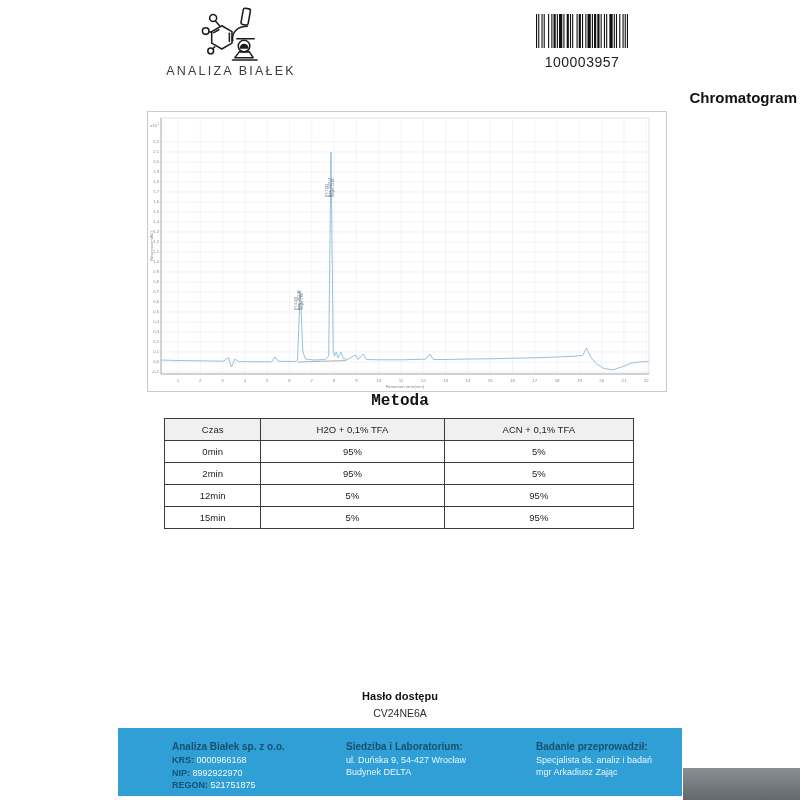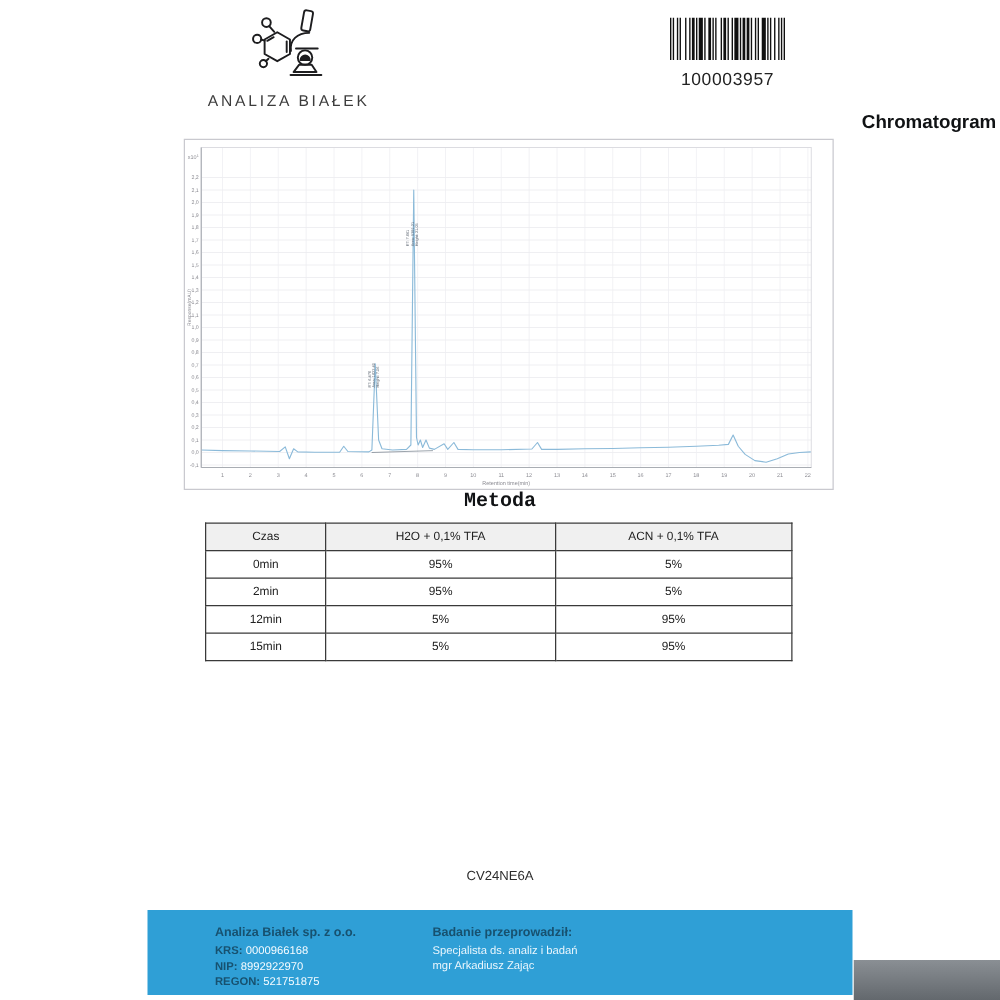--- a/index.html
+++ b/index.html
@@ -1,21 +1,21 @@
 <!DOCTYPE html>
 <html><head>
 <meta charset="utf-8">
 <style>
   html,body{margin:0;padding:0;background:#ffffff;}
   .page{position:relative;width:800px;height:800px;background:#ffffff;overflow:hidden;
         font-family:"Liberation Sans", sans-serif;color:#222;}
   
   .logo{position:absolute;left:166px;top:6px;width:130px;text-align:center;}
   .logo svg{display:block;margin:0 auto;}
-  .logo-text{margin-top:12px;font-size:12.5px;letter-spacing:2.2px;color:#3c3c3c;white-space:nowrap;}
+  .logo-text{margin-top:2px;font-size:12.5px;letter-spacing:2.2px;color:#3c3c3c;white-space:nowrap;}
   
   .barcode-block{position:absolute;left:536px;top:14px;width:92px;text-align:center;}
   .barcode-num{margin-top:2px;font-size:14px;color:#222;letter-spacing:0.5px;}
   
   .chart-title{position:absolute;left:0;top:89px;width:797px;margin:0;text-align:right;
                font-size:15px;font-weight:700;color:#101214;}
   .method-title{position:absolute;left:0;top:392px;width:800px;margin:0;text-align:center;
                 font-size:16px;font-weight:700;color:#101214;font-family:Liberation Mono, monospace;}
   
   .chart-box{position:absolute;left:147px;top:111px;width:518px;height:279px;
@@ -253,39 +253,45 @@
       </tr>
       <tr>
         <td>15min</td>
         <td>5%</td>
         <td>95%</td>
       </tr>
     </tbody>
   </table>
 
   <div class="access">
+    <div class="access-label">Hasło dostępu</div>
     <div class="access-code">CV24NE6A</div>
   </div>
 
   <div class="footer">
     <div class="fcol c1">
       <div class="ftitle">Analiza Białek sp. z o.o.</div>
       <div class="frow">
         <span class="flabel">KRS:</span>
         <span class="fvalue">0000966168</span>
       </div>
       <div class="frow">
         <span class="flabel">NIP:</span>
         <span class="fvalue">8992922970</span>
       </div>
       <div class="frow">
         <span class="flabel">REGON:</span>
         <span class="fvalue">521751875</span>
       </div>
     </div>
+    <div class="fcol c2">
+      <div class="ftitle">Siedziba i Laboratorium:</div>
+      <div class="fline">ul. Duńska 9, 54-427 Wrocław</div>
+      <div class="fline">Budynek DELTA</div>
+    </div>
     <div class="fcol c3">
       <div class="ftitle">Badanie przeprowadził:</div>
       <div class="fline">Specjalista ds. analiz i badań</div>
       <div class="fline">mgr Arkadiusz Zając</div>
     </div>
   </div>
 
   <div class="corner-shadow"></div>
 </div>
 

